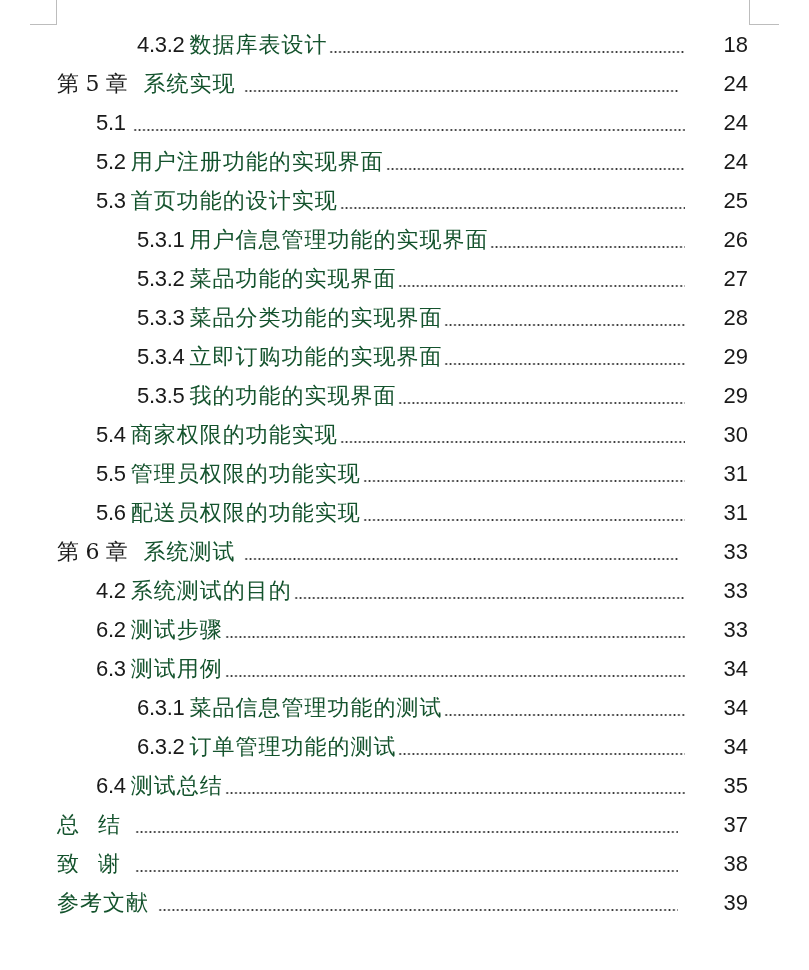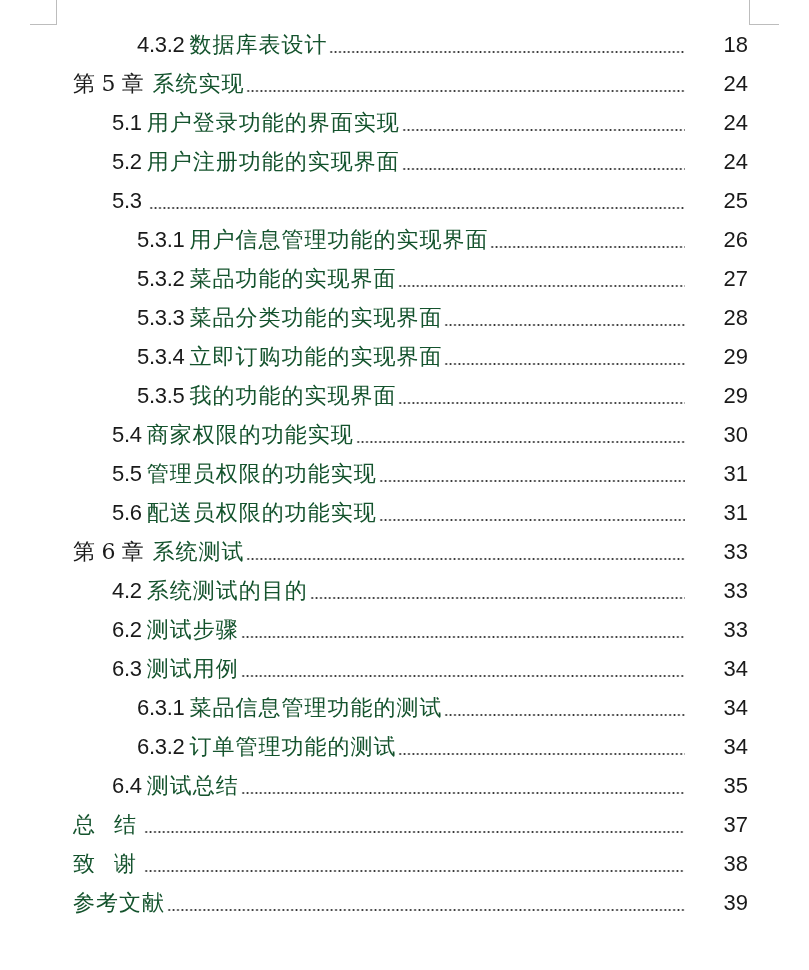--- a/index.html
+++ b/index.html
@@ -46,22 +46,22 @@
     .toc-row {
       position: absolute;
       height: 39px;
       display: flex;
       align-items: center;
       right: 61px;
       font-size: 22px;
       line-height: 39px;
       white-space: nowrap;
     }
-    .toc-row.level-1 { left: 73px; }
-    .toc-row.level-2 { left: 112px; }
+    .toc-row.level-1 { left: 57px; gap: 7px; }
+    .toc-row.level-2 { left: 96px; }
     .toc-row.level-3 { left: 137px; }
     .toc-num {
       font-family: "Liberation Sans", "DejaVu Sans", sans-serif;
       margin-right: 5px;
       letter-spacing: -0.3px;
     }
     .toc-title {
       font-family: "DejaVu Serif", "Liberation Serif", serif;
       color: #14532d;
       letter-spacing: 1px;
@@ -97,32 +97,32 @@
     <span class="toc-page">18</span>
   </div>
   <div class="toc-row level-1" style="top:39px">
     <span class="toc-num" style="font-family:'DejaVu Serif',serif;margin-right:9px">第 5 章</span>
     <span class="toc-title">系统实现</span>
     <span class="toc-leader"></span>
     <span class="toc-page">24</span>
   </div>
   <div class="toc-row level-2" style="top:78px">
     <span class="toc-num">5.1</span>
-    <span class="toc-title">用户登录功能的界面实现</span>
     <span class="toc-leader"></span>
     <span class="toc-page">24</span>
   </div>
   <div class="toc-row level-2" style="top:117px">
     <span class="toc-num">5.2</span>
     <span class="toc-title">用户注册功能的实现界面</span>
     <span class="toc-leader"></span>
     <span class="toc-page">24</span>
   </div>
   <div class="toc-row level-2" style="top:156px">
     <span class="toc-num">5.3</span>
+    <span class="toc-title">首页功能的设计实现</span>
     <span class="toc-leader"></span>
     <span class="toc-page">25</span>
   </div>
   <div class="toc-row level-3" style="top:195px">
     <span class="toc-num">5.3.1</span>
     <span class="toc-title">用户信息管理功能的实现界面</span>
     <span class="toc-leader"></span>
     <span class="toc-page">26</span>
   </div>
   <div class="toc-row level-3" style="top:234px">

